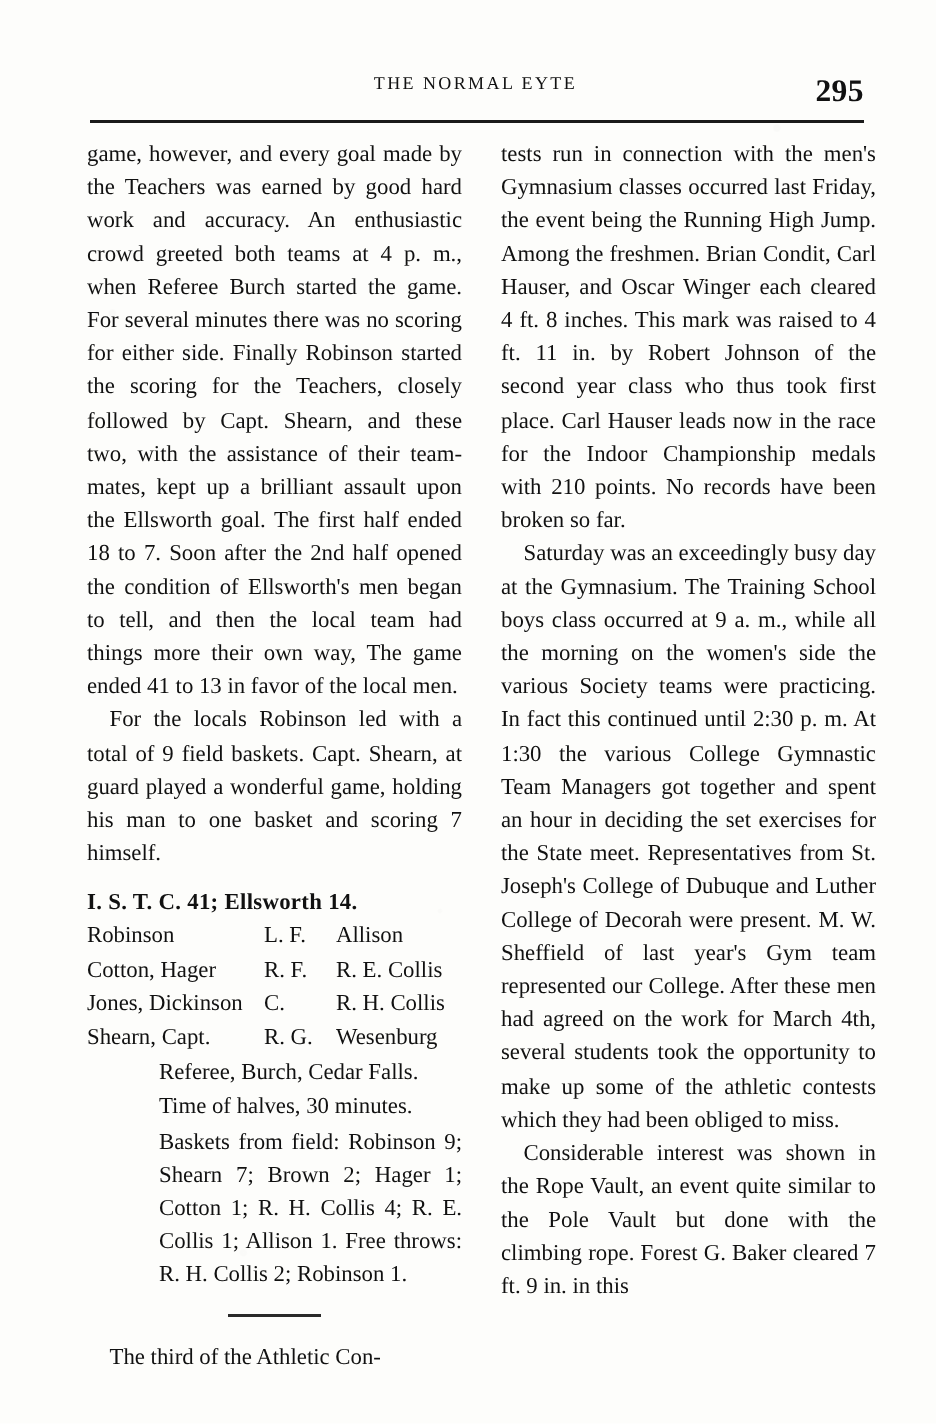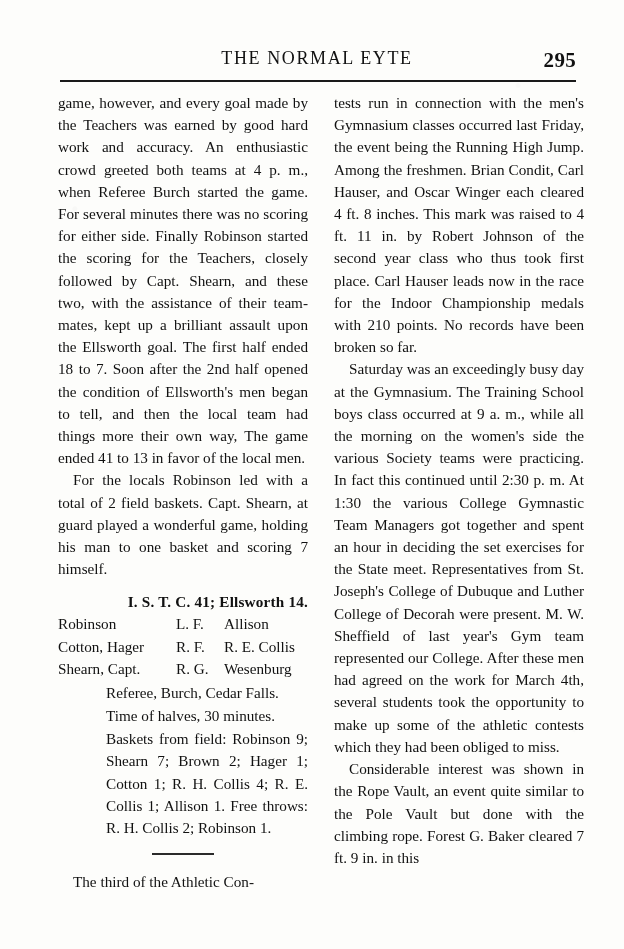--- a/index.html
+++ b/index.html
@@ -44,21 +44,21 @@
     right: 48px;
     top: 48px;
     height: 26px;
   }
   .runhead-title {
     position: absolute;
     left: 0;
     right: 0;
     top: 0;
     text-align: center;
-    font-size: 18px;
+    font-size: 12px;
     letter-spacing: 1.6px;
     white-space: nowrap;
   }
   .runhead-folio {
     position: absolute;
     right: 0;
     top: 0;
     font-size: 21px;
     font-weight: bold;
     letter-spacing: .3px;
@@ -100,21 +100,21 @@
     text-indent: 15px;
   }
 
   
   .boxscore {
     margin-top: 13px;
   }
   .boxscore-title {
     font-size: 15.2px;
     font-weight: bold;
-    text-align: right;
+    text-align: left;
     letter-spacing: .2px;
     margin-bottom: 2px;
     white-space: nowrap;
   }
   .lineup {
     width: 100%;
     border-collapse: collapse;
     font-size: 15.2px;
     line-height: 22.4px;
   }
@@ -157,37 +157,42 @@
     <div class="runhead-folio">295</div>
   </div>
   <div class="runhead-rule"></div>
 
   <div class="columns">
 
     <div class="col">
 
       <p class="para">game, however, and every goal made by the Teachers was earned by good hard work and accuracy. An enthusiastic crowd greeted both teams at 4 p. m., when Referee Burch started the game. For several minutes there was no scoring for either side. Finally Robinson started the scoring for the Teachers, closely followed by Capt. Shearn, and these two, with the assistance of their team-mates, kept up a brilliant assault upon the Ellsworth goal. The first half ended 18 to 7. Soon after the 2nd half opened the condition of Ellsworth's men began to tell, and then the local team had things more their own way, The game ended 41 to 13 in favor of the local men.</p>
 
-      <p class="para indent">For the locals Robinson led with a total of 2 field baskets. Capt. Shearn, at guard played a wonderful game, holding his man to one basket and scoring 7 himself.</p>
+      <p class="para indent">For the locals Robinson led with a total of 9 field baskets. Capt. Shearn, at guard played a wonderful game, holding his man to one basket and scoring 7 himself.</p>
 
       <div class="boxscore">
 
         <div class="boxscore-title">I. S. T. C. 41; Ellsworth 14.</div>
 
         <table class="lineup">
           <tbody>
             <tr>
               <td class="home">Robinson</td>
               <td class="pos">L. F.</td>
               <td class="away">Allison</td>
             </tr>
             <tr>
               <td class="home">Cotton, Hager</td>
               <td class="pos">R. F.</td>
               <td class="away">R. E. Collis</td>
+            </tr>
+            <tr>
+              <td class="home">Jones, Dickinson</td>
+              <td class="pos">C.</td>
+              <td class="away">R. H. Collis</td>
             </tr>
             <tr>
               <td class="home">Shearn, Capt.</td>
               <td class="pos">R. G.</td>
               <td class="away">Wesenburg</td>
             </tr>
           </tbody>
         </table>
 
         <div class="summary lead">Referee, Burch, Cedar Falls.</div>

